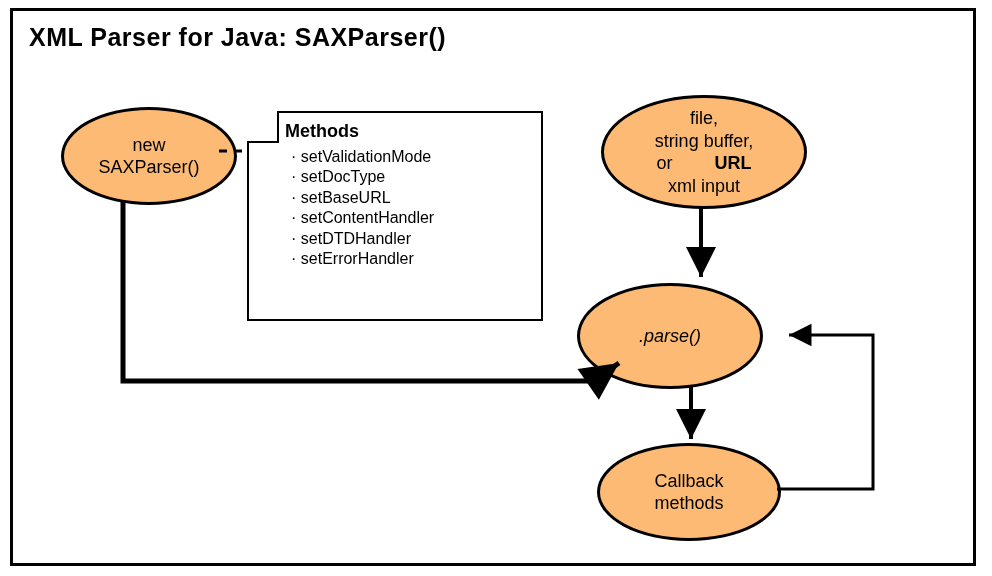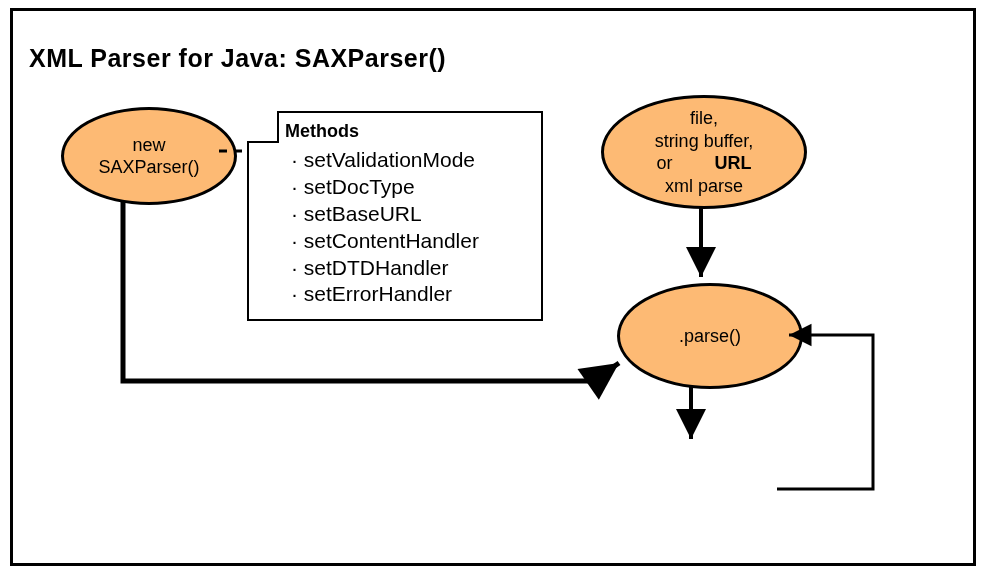--- a/index.html
+++ b/index.html
@@ -15,42 +15,42 @@
     left: 10px;
     top: 8px;
     width: 966px;
     height: 558px;
     border: 3px solid #000;
     box-sizing: border-box;
   }
   .title {
     position: absolute;
     left: 16px;
-    top: 33px;
+    top: 12px;
     font-size: 25px;
     font-weight: bold;
     letter-spacing: 0.5px;
   }
   
   .node {
     position: absolute;
     border: 3px solid #000;
     border-radius: 50%;
     display: flex;
     align-items: center;
     justify-content: center;
     text-align: center;
     background: #fdba74;
     line-height: 1.25;
     font-size: 18px;
   }
   .node .bold { font-weight: bold; margin-left: 37px; }
   #node-new    { left: 48px;  top: 96px;  width: 170px; height: 92px; }
   #node-input  { left: 588px; top: 84px;  width: 200px; height: 108px; }
-  #node-parse  { left: 604px; top: 272px; width: 180px; height: 100px; }
+  #node-parse  { left: 564px; top: 272px; width: 180px; height: 100px; font-style: italic; }
   #node-cb     { left: 584px; top: 432px; width: 178px; height: 92px; }
 
   
   .note {
     position: absolute;
     left: 234px;
     top: 100px;
     width: 296px;
     height: 210px;
     border: 2px solid #000;
@@ -96,21 +96,21 @@
     position: absolute;
     left: 36px;
     top: 8px;
     font-weight: bold;
     font-size: 18px;
   }
   .note-list {
     position: absolute;
     left: 42px;
     top: 34px;
-    font-size: 21px;
+    font-size: 16px;
     line-height: 1.28;
   }
   .note-list .row::before {
     content: "· ";
   }
 
   svg.overlay {
     position: absolute;
     left: 0; top: 0;
     width: 966px;
@@ -132,28 +132,34 @@
     </div>
   </div>
 
   <div id="node-input" class="node">
     <div>
       <div>file,</div>
       <div>string buffer,</div>
       <div>
         <span>or </span><span class="bold">URL</span>
       </div>
-      <div>xml parse</div>
+      <div>xml input</div>
     </div>
   </div>
 
   <div id="node-parse" class="node">
     <div>.parse()</div>
   </div>
 
+  <div id="node-cb" class="node">
+    <div>
+      <div>Callback</div>
+      <div>methods</div>
+    </div>
+  </div>
 
   <div class="note">
     <div class="note-mask1"></div>
     <div class="note-mask2"></div>
     <div class="note-diag"></div>
     <div class="note-corner"></div>
     <div class="note-title">Methods</div>
     <div class="note-list">
       <div class="row">setValidationMode</div>
       <div class="row">setDocType</div>

